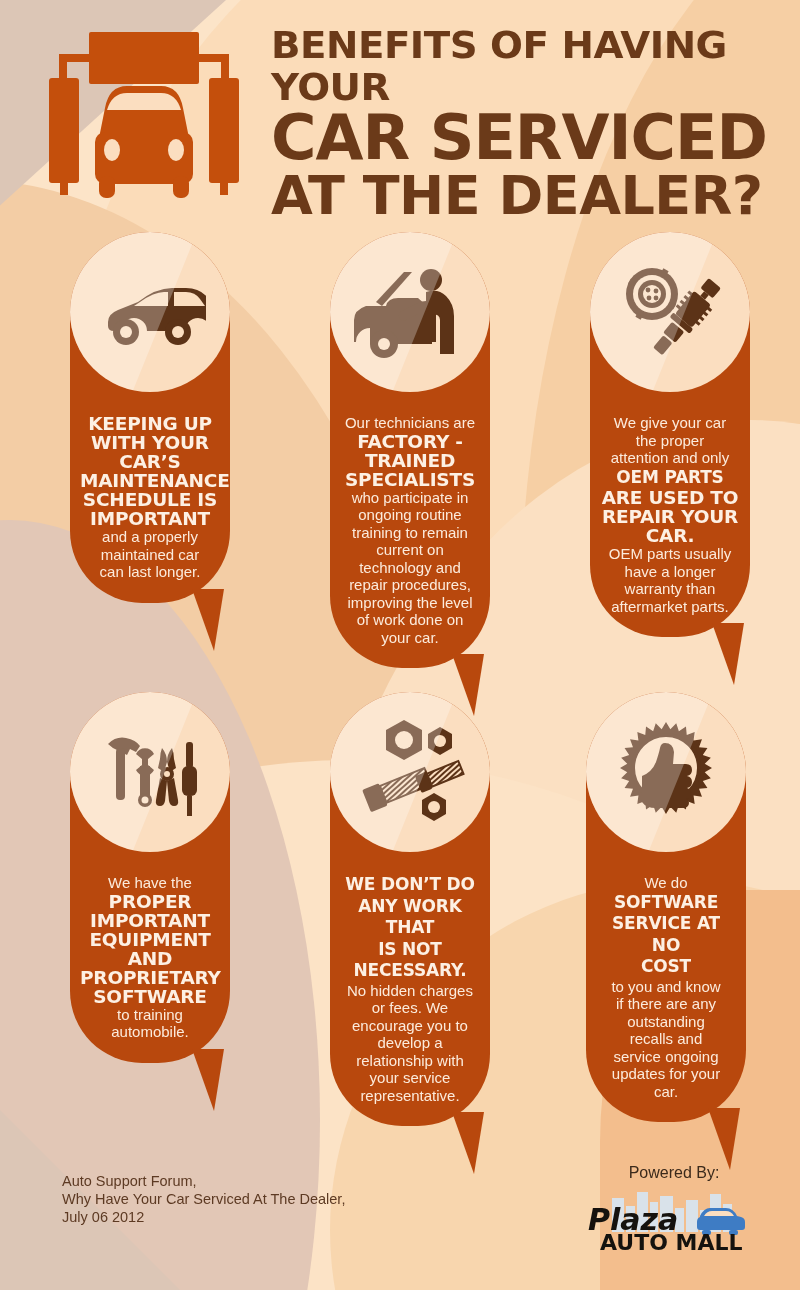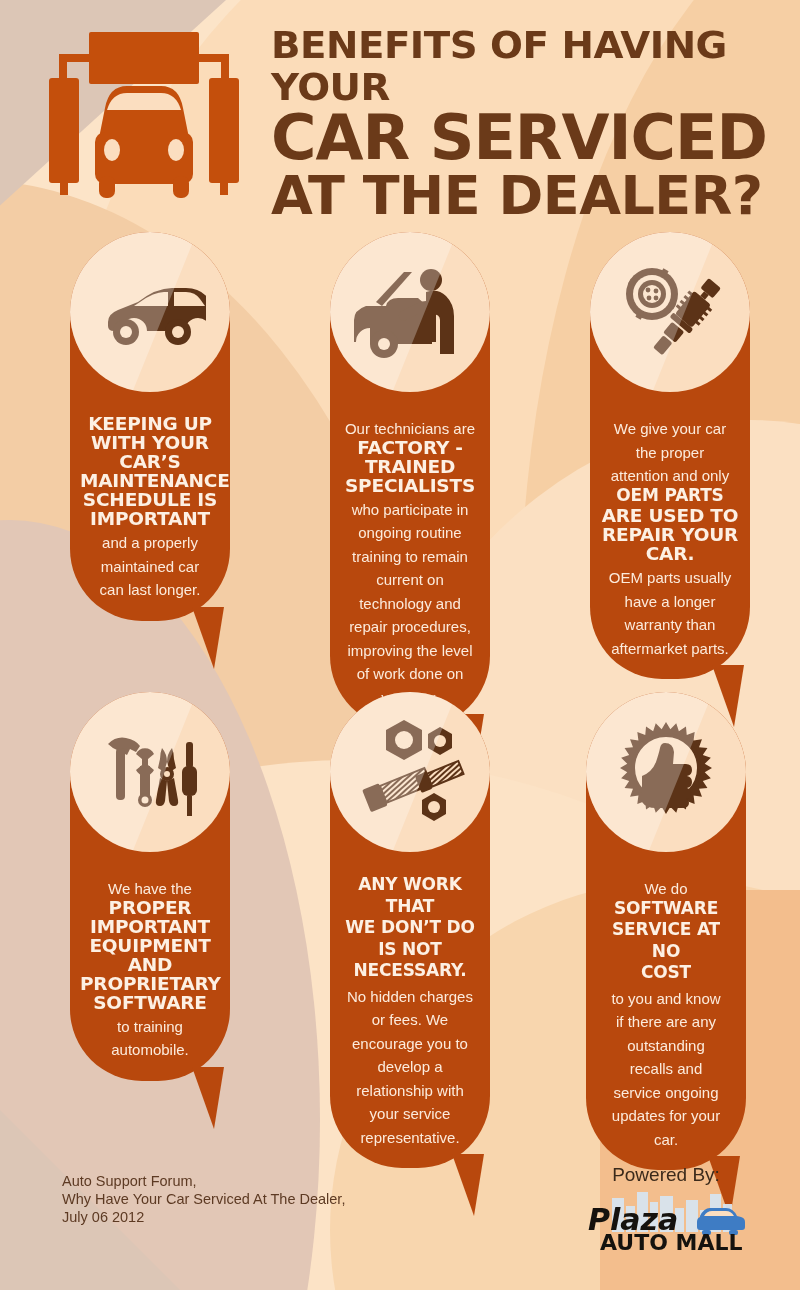--- a/index.html
+++ b/index.html
@@ -75,39 +75,39 @@
   .ctext{
     padding:0 10px 22px 10px;color:#FCEBDC;text-align:center;
     font-size:15px;line-height:17.5px;
   }
   .ctext .big{
     display:block;font-weight:bold;font-size:18.5px;line-height:19px;
     font-family:"DejaVu Sans","Liberation Sans",sans-serif;
     letter-spacing:-0.2px;color:#FDF0E3;
   }
   .ctext .big.xl{font-size:17px;line-height:21.5px;}
-  .ctext .sm{display:block;margin-top:6px;}
+  .ctext .sm{display:block;}
 
   
   .c1{left:70px;top:0;}
   .c2{left:330px;top:0;}
   .c3{left:590px;top:0;}
   .c4{left:70px;top:460px;}
   .c5{left:330px;top:460px;}
   .c6{left:586px;top:460px;}
 
   
   .footer{position:absolute;left:0;bottom:0;width:800px;height:140px;}
   .source{
     position:absolute;left:62px;top:22px;color:#5D3A23;
     font-size:14.5px;line-height:18px;
   }
   .powered{
-    position:absolute;right:44px;top:14px;width:180px;text-align:center;
-    color:#3B2A1B;font-size:19px;
+    position:absolute;right:36px;top:14px;width:180px;text-align:center;
+    color:#3B2A1B;font-size:16px;
   }
   .logo{position:absolute;right:36px;top:40px;width:180px;height:68px;}
 </style>
 </head>
 <body>
 
 <div class="poster">
 
   <div class="bg">
     <div class="sw sw1"></div>
@@ -342,22 +342,22 @@
               </g>
               <g transform="rotate(-22 88 58)">
                 <rect x="62" y="50" width="12" height="18" rx="2"></rect>
                 <rect x="74" y="52" width="34" height="14" fill="url(#thr)"></rect>
                 <rect x="74" y="52" width="34" height="14" fill="none" stroke="#5C3317" stroke-width="2"></rect>
               </g>
             </g>
           </svg>
         </div>
         <div class="ctext">
+            <span class="big xl">WE DON’T DO</span>
             <span class="big xl">ANY WORK THAT</span>
-            <span class="big xl">WE DON’T DO</span>
             <span class="big xl">IS NOT</span>
             <span class="big xl">NECESSARY.</span>
             <span class="sm">No hidden charges</span>
             <span class="sm">or fees.  We</span>
             <span class="sm">encourage you to</span>
             <span class="sm">develop a</span>
             <span class="sm">relationship with</span>
             <span class="sm">your service</span>
             <span class="sm">representative.</span>
           </div>

